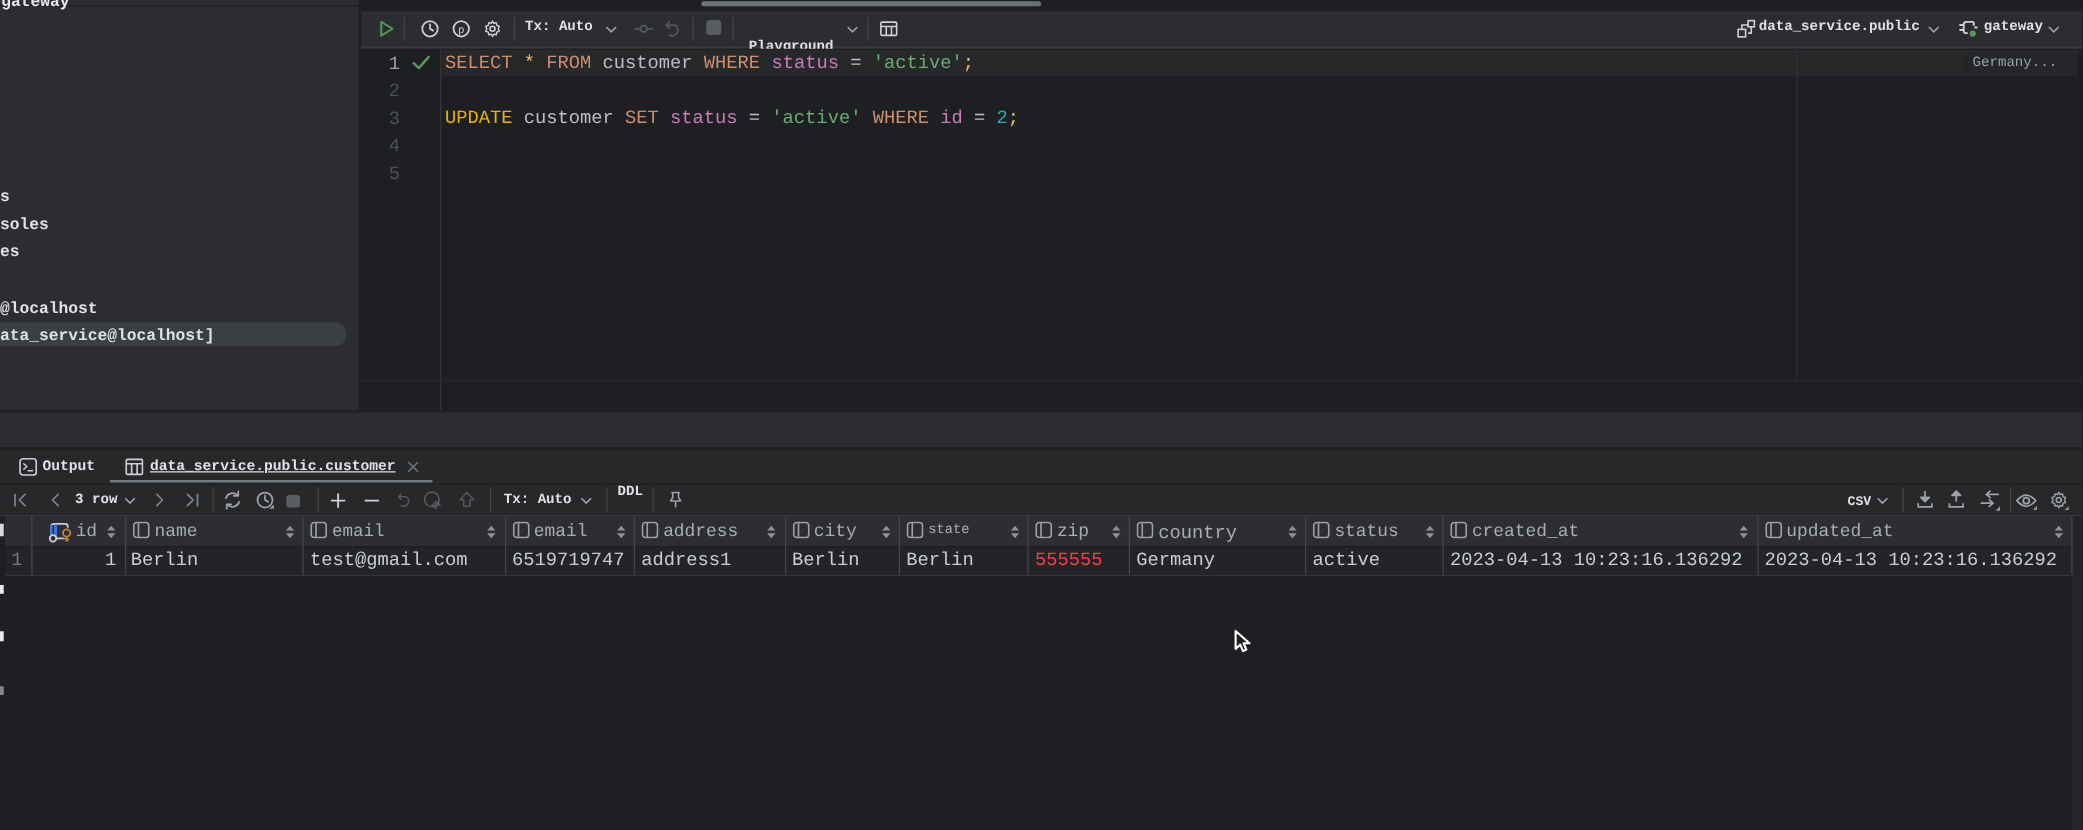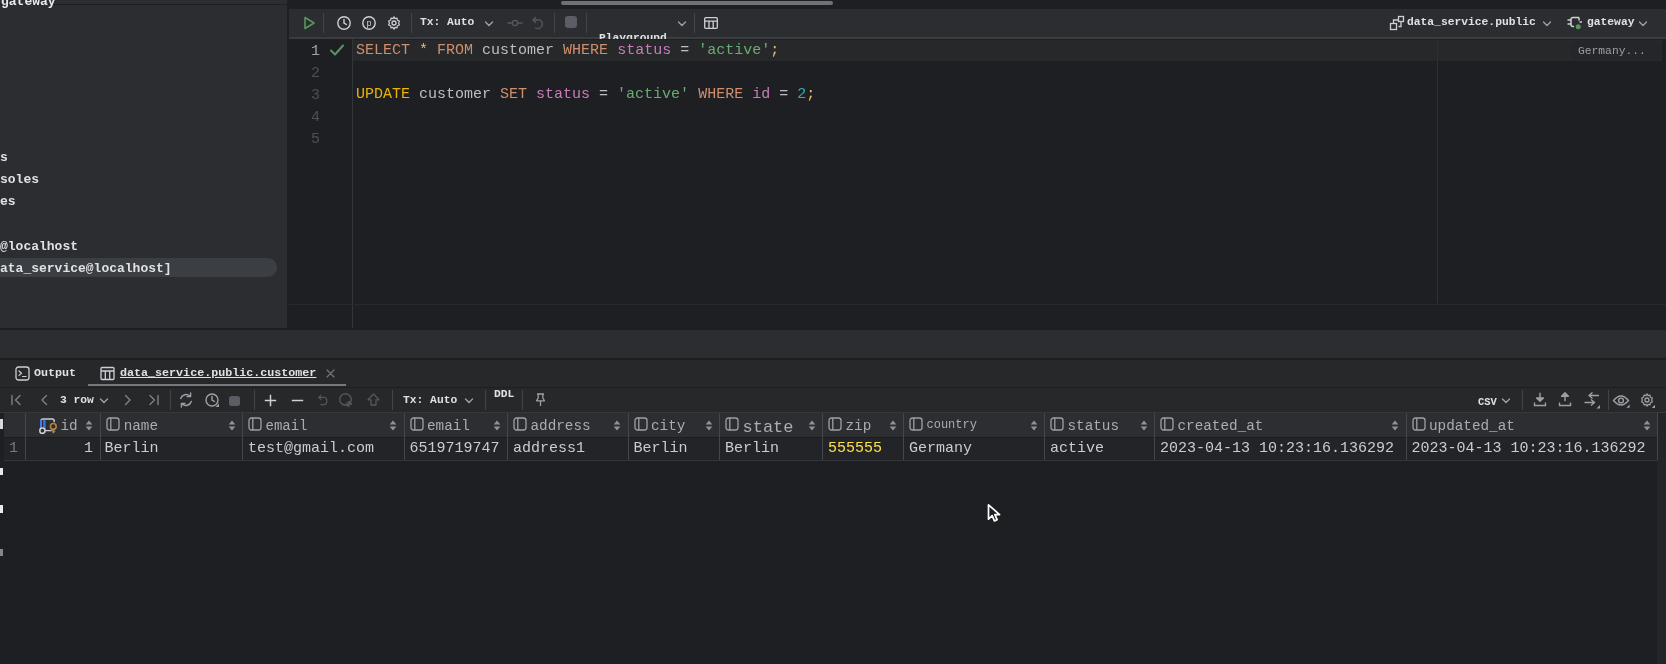--- a/index.html
+++ b/index.html
@@ -333,39 +333,39 @@
       </svg>
       <div class="abs" style="left:651px; top:417.5px; color:#A9ACB2; font-size:14.3px;">city</div>
       <svg class="icon" style="left:704.5px; top:419.5px;" width="8" height="11" viewBox="0 0 8 11">
         <path d="M4 0.5 L7.3 4.4 H0.7 Z" fill="#8F9298"></path>
         <path d="M4 10.5 L7.3 6.6 H0.7 Z" fill="#8F9298"></path>
       </svg>
       <svg class="icon" style="left:725px; top:417px;" width="14" height="14" viewBox="0 0 14 14">
         <rect x="1" y="1" width="12" height="12" rx="2.5" fill="none" stroke="#9DA0A6" stroke-width="1.3"></rect>
         <path d="M4.8 1 V13" stroke="#9DA0A6" stroke-width="1.3"></path>
       </svg>
-      <div class="abs" style="left:742.5px; top:417.5px; color:#A9ACB2; font-size:17px;">state</div>
+      <div class="abs" style="left:742.5px; top:417.5px; color:#A9ACB2; font-size:11px;">state</div>
       <svg class="icon" style="left:807.5px; top:419.5px;" width="8" height="11" viewBox="0 0 8 11">
         <path d="M4 0.5 L7.3 4.4 H0.7 Z" fill="#8F9298"></path>
         <path d="M4 10.5 L7.3 6.6 H0.7 Z" fill="#8F9298"></path>
       </svg>
       <svg class="icon" style="left:828px; top:417px;" width="14" height="14" viewBox="0 0 14 14">
         <rect x="1" y="1" width="12" height="12" rx="2.5" fill="none" stroke="#9DA0A6" stroke-width="1.3"></rect>
         <path d="M4.8 1 V13" stroke="#9DA0A6" stroke-width="1.3"></path>
       </svg>
       <div class="abs" style="left:845.5px; top:417.5px; color:#A9ACB2; font-size:14.3px;">zip</div>
       <svg class="icon" style="left:888.5px; top:419.5px;" width="8" height="11" viewBox="0 0 8 11">
         <path d="M4 0.5 L7.3 4.4 H0.7 Z" fill="#8F9298"></path>
         <path d="M4 10.5 L7.3 6.6 H0.7 Z" fill="#8F9298"></path>
       </svg>
       <svg class="icon" style="left:909px; top:417px;" width="14" height="14" viewBox="0 0 14 14">
         <rect x="1" y="1" width="12" height="12" rx="2.5" fill="none" stroke="#9DA0A6" stroke-width="1.3"></rect>
         <path d="M4.8 1 V13" stroke="#9DA0A6" stroke-width="1.3"></path>
       </svg>
-      <div class="abs" style="left:926.5px; top:417.5px; color:#A9ACB2; font-size:12px;">country</div>
+      <div class="abs" style="left:926.5px; top:417.5px; color:#A9ACB2; font-size:15px;">country</div>
       <svg class="icon" style="left:1029.5px; top:419.5px;" width="8" height="11" viewBox="0 0 8 11">
         <path d="M4 0.5 L7.3 4.4 H0.7 Z" fill="#8F9298"></path>
         <path d="M4 10.5 L7.3 6.6 H0.7 Z" fill="#8F9298"></path>
       </svg>
       <svg class="icon" style="left:1050px; top:417px;" width="14" height="14" viewBox="0 0 14 14">
         <rect x="1" y="1" width="12" height="12" rx="2.5" fill="none" stroke="#9DA0A6" stroke-width="1.3"></rect>
         <path d="M4.8 1 V13" stroke="#9DA0A6" stroke-width="1.3"></path>
       </svg>
       <div class="abs" style="left:1067.5px; top:417.5px; color:#A9ACB2; font-size:14.3px;">status</div>
       <svg class="icon" style="left:1139.5px; top:419.5px;" width="8" height="11" viewBox="0 0 8 11">
@@ -394,21 +394,21 @@
 
   <div id="cells">
       <div class="abs" style="left:9px; top:440px; color:#777B81; font-size:15px;">1</div>
       <div class="abs" style="left:-7px; top:440px; width:100px; text-align:right; color:#C9CCD1; font-size:15px;">1</div>
       <div class="abs" style="left:104.5px; top:440px; color:#C9CCD1; font-size:15px;">Berlin</div>
       <div class="abs" style="left:248px; top:440px; color:#C9CCD1; font-size:15px;">test@gmail.com</div>
       <div class="abs" style="left:409.5px; top:440px; color:#C9CCD1; font-size:15px;">6519719747</div>
       <div class="abs" style="left:513px; top:440px; color:#C9CCD1; font-size:15px;">address1</div>
       <div class="abs" style="left:633.5px; top:440px; color:#C9CCD1; font-size:15px;">Berlin</div>
       <div class="abs" style="left:725px; top:440px; color:#C9CCD1; font-size:15px;">Berlin</div>
-      <div class="abs" style="left:828px; top:440px; color:#fde047; font-size:15px;">555555</div>
+      <div class="abs" style="left:828px; top:440px; color:#ef4444; font-size:15px;">555555</div>
       <div class="abs" style="left:909px; top:440px; color:#C9CCD1; font-size:15px;">Germany</div>
       <div class="abs" style="left:1050px; top:440px; color:#C9CCD1; font-size:15px;">active</div>
       <div class="abs" style="left:1160px; top:440px; color:#C9CCD1; font-size:15px;">2023-04-13 10:23:16.136292</div>
       <div class="abs" style="left:1411.5px; top:440px; color:#C9CCD1; font-size:15px;">2023-04-13 10:23:16.136292</div>
     </div>
 
   <div class="abs" style="left:0; top:413px; width:3.5px; height:251px; background:#1E1F22;"></div>
   <div class="abs" style="left:0; top:419px; width:2.8px; height:10px; background:#D6D8DC;"></div>
   <div class="abs" style="left:0; top:467.8px; width:2.8px; height:7.6px; background:#E8E9EA;"></div>
   <div class="abs" style="left:0; top:505px; width:2.8px; height:7.7px; background:#E8E9EA;"></div>

